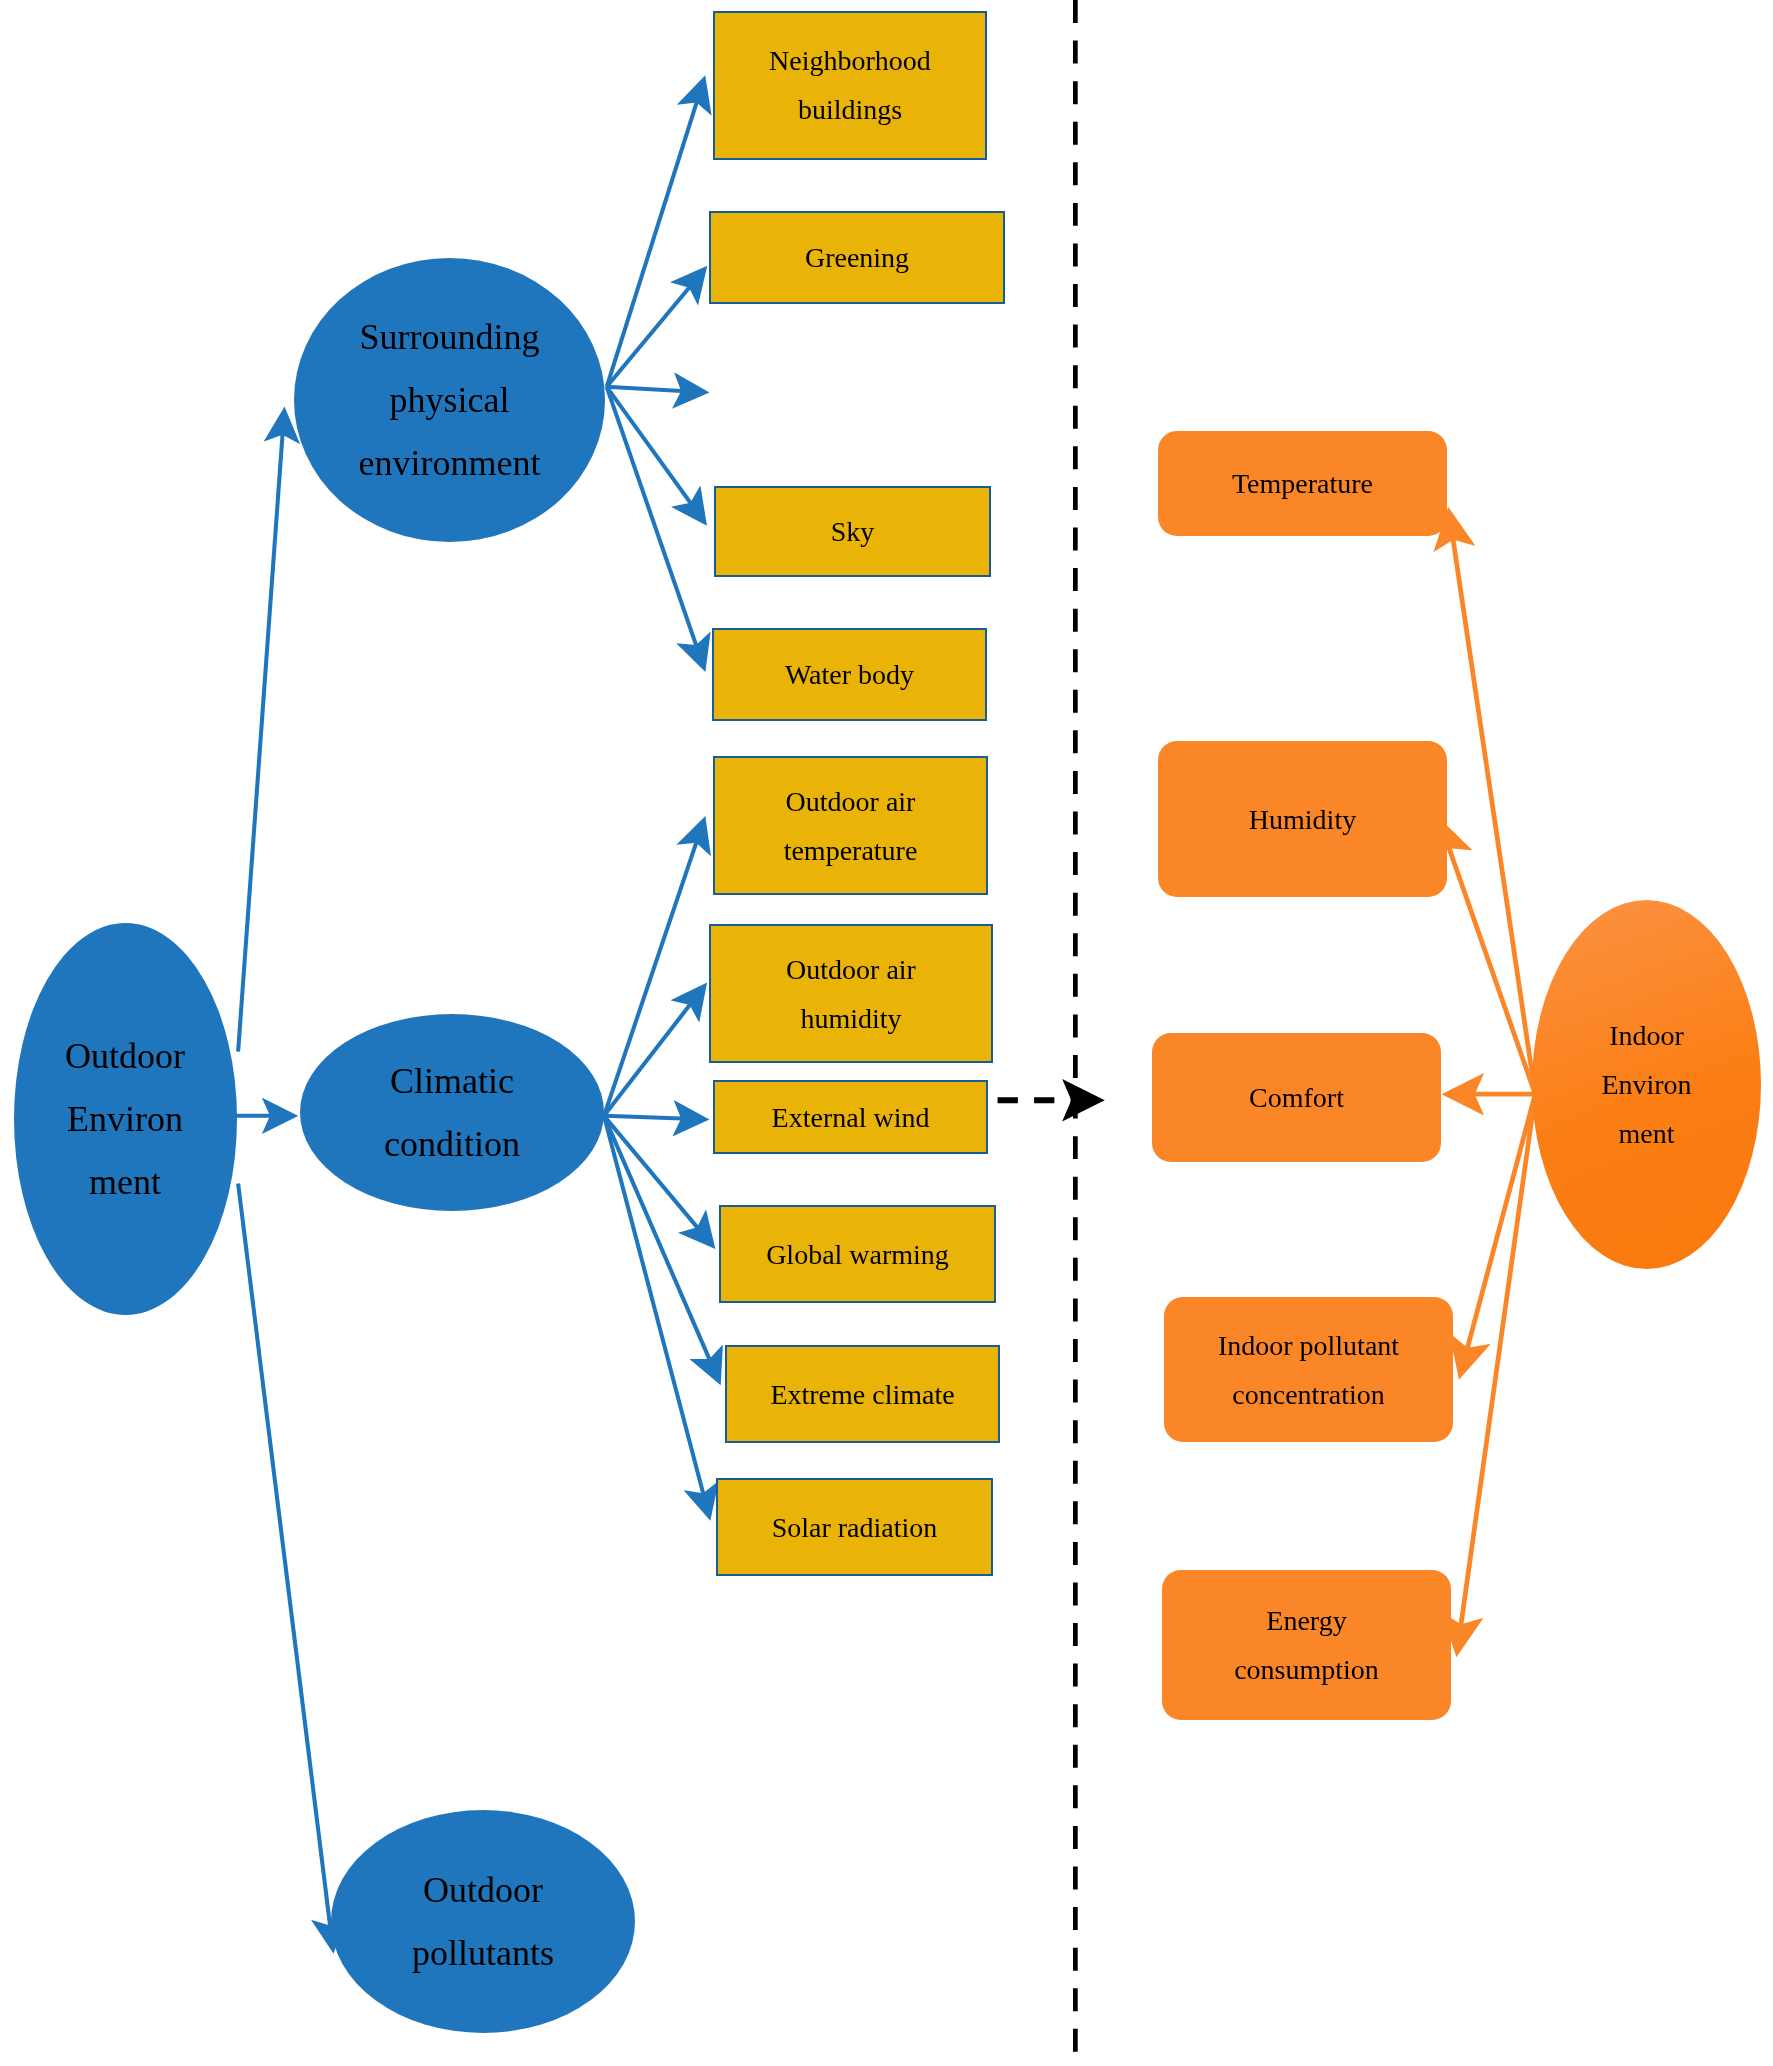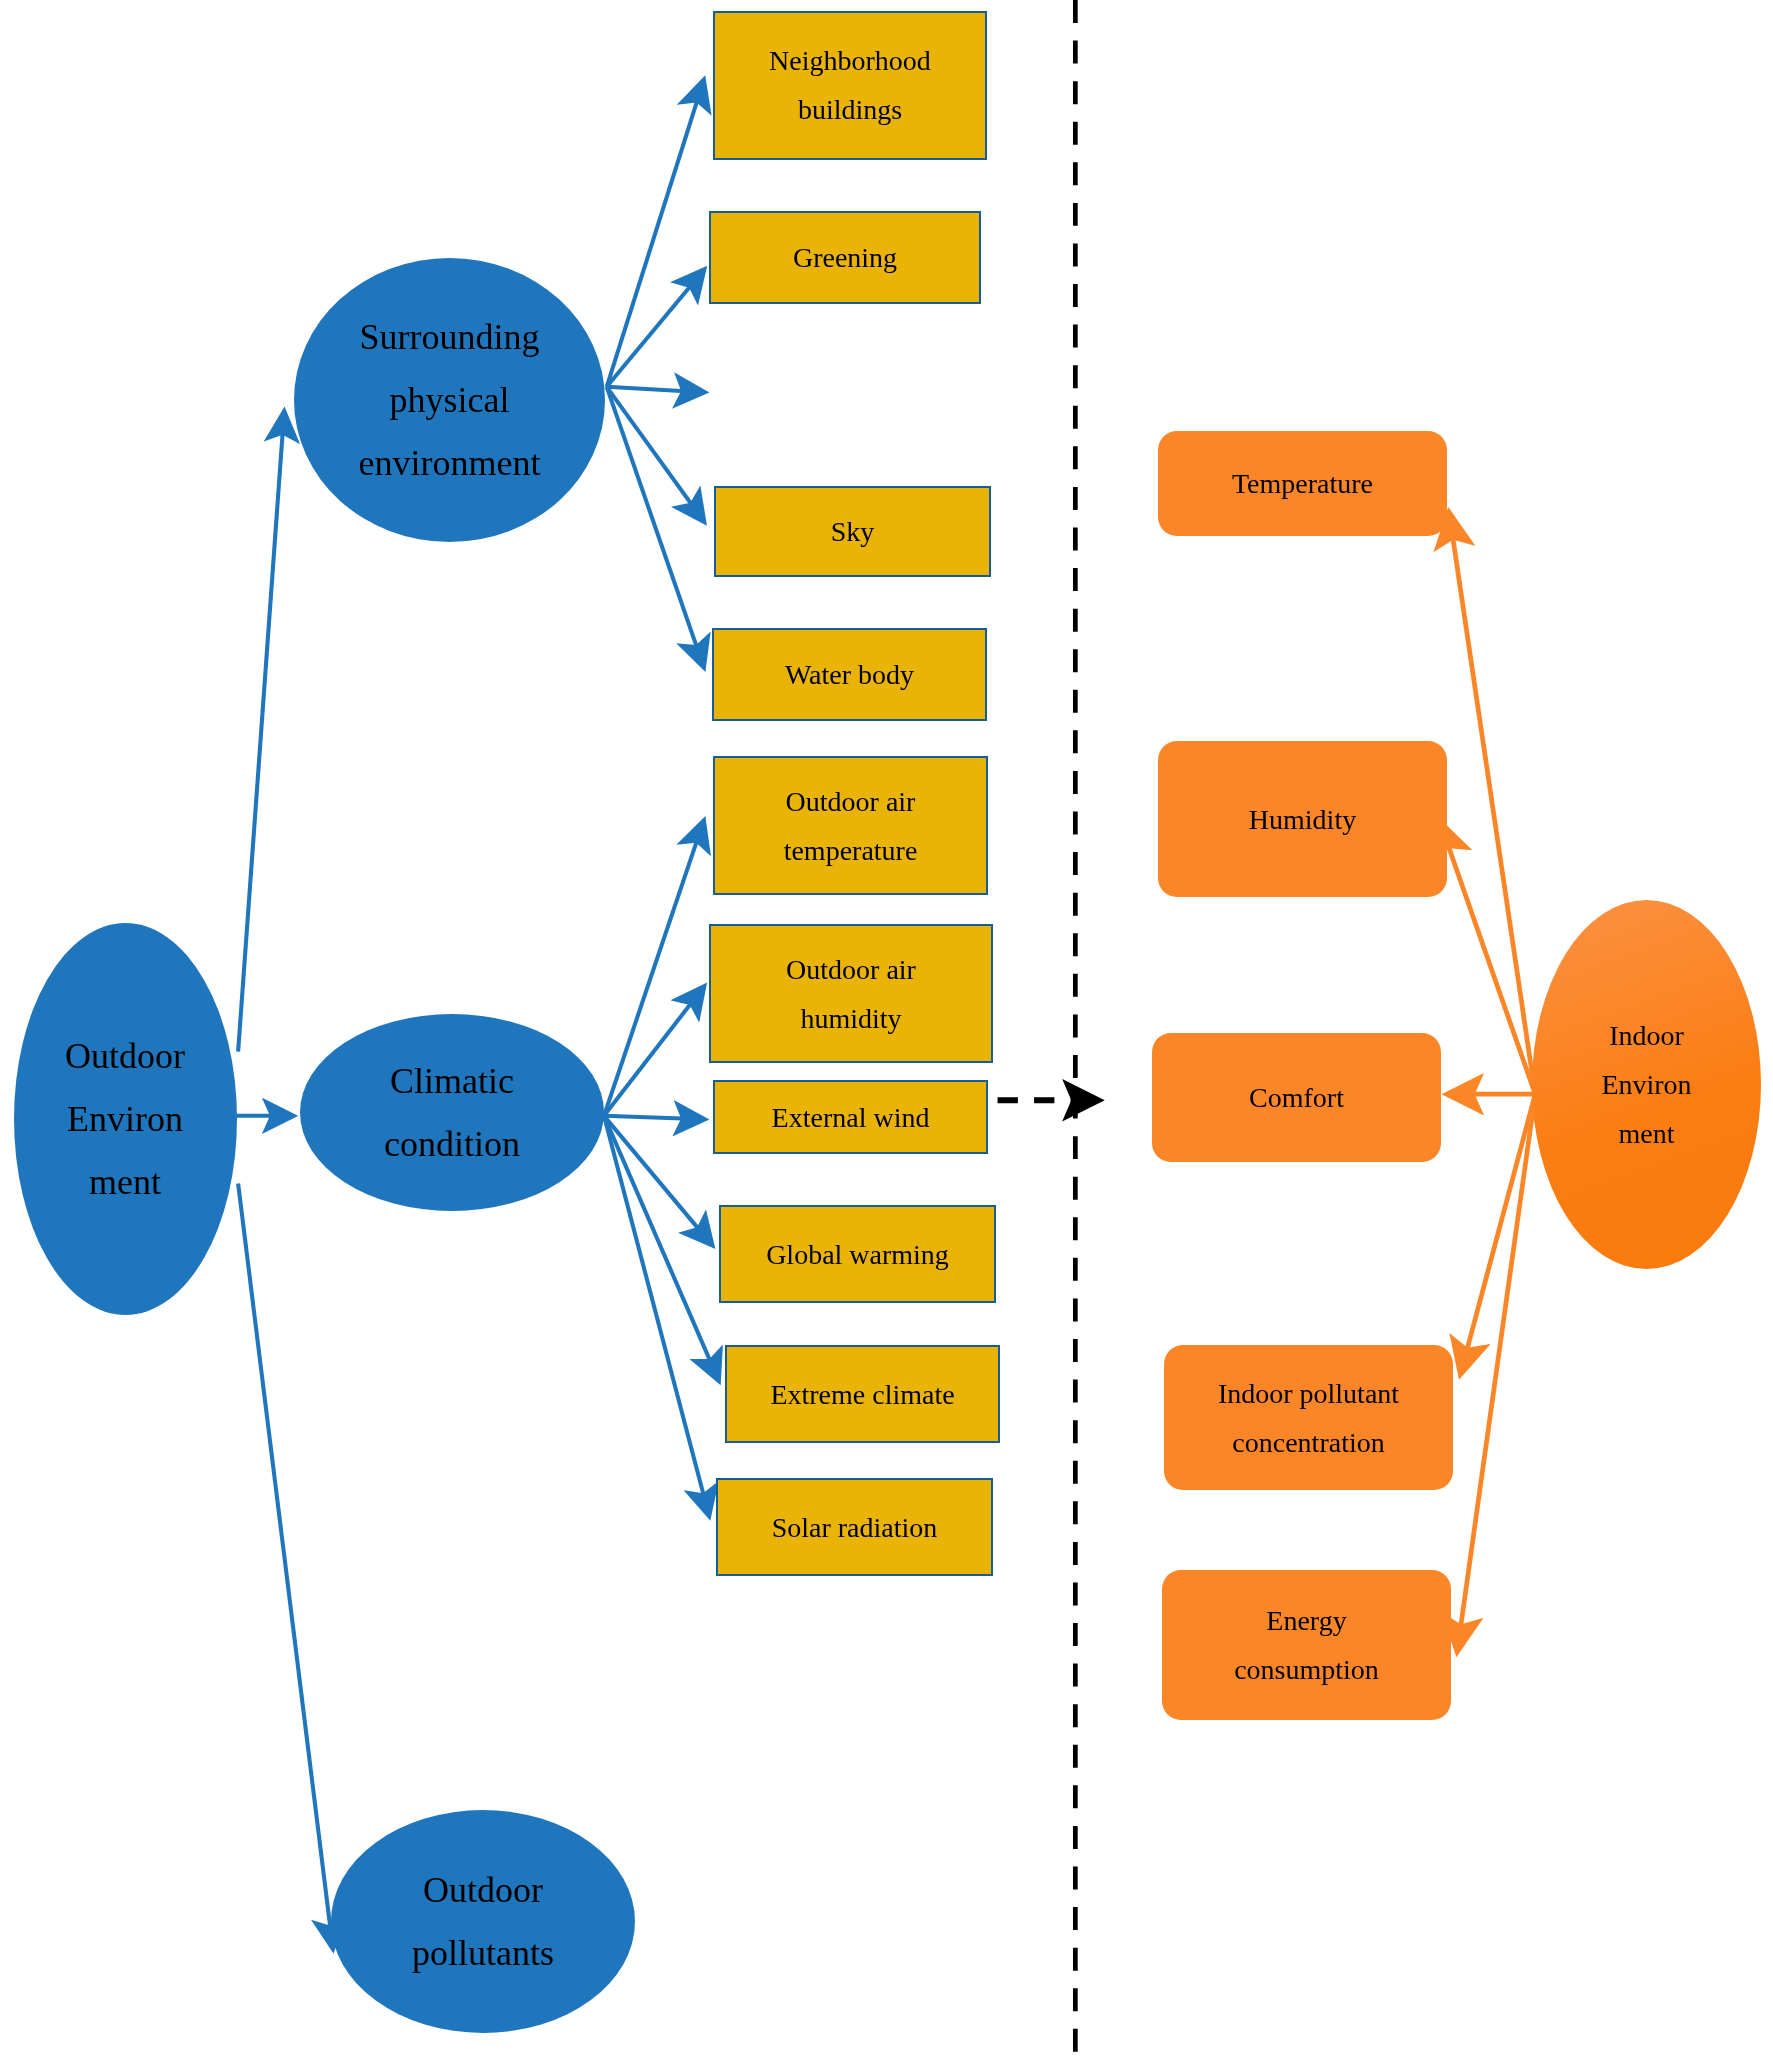--- a/index.html
+++ b/index.html
@@ -123,21 +123,21 @@
   <div class="node blue-ellipse" style="left:331px; top:1810px; width:304px; height:223px;">
     <span style="white-space:pre-line;">Outdoor
 pollutants</span>
   </div>
 
   <div class="node blue-box" style="left:713px; top:10.8px; width:274px; height:149px;">
     <span style="white-space:pre-line;">Neighborhood
 buildings</span>
   </div>
 
-  <div class="node blue-box" style="left:709px; top:211px; width:272px; height:93px;">
+  <div class="node blue-box" style="left:709px; top:211px; width:296px; height:93px;">
     <span style="white-space:pre-line;">Greening</span>
   </div>
 
 
   <div class="node blue-box" style="left:712px; top:628px; width:275px; height:93px;">
     <span style="white-space:pre-line;">Water body</span>
   </div>
 
   <div class="node blue-box" style="left:714px; top:486px; width:277px; height:91px;">
     <span style="white-space:pre-line;">Sky</span>
@@ -174,21 +174,21 @@
   </div>
 
   <div class="node orange-box" style="left:1158px; top:741px; width:289px; height:156px;">
     <span style="white-space:pre-line;">Humidity</span>
   </div>
 
   <div class="node orange-box" style="left:1152px; top:1033px; width:289px; height:129px;">
     <span style="white-space:pre-line;">Comfort</span>
   </div>
 
-  <div class="node orange-box" style="left:1164px; top:1297px; width:289px; height:145px;margin-top:48px;">
+  <div class="node orange-box" style="left:1164px; top:1297px; width:289px; height:145px;">
     <span style="white-space:pre-line;">Indoor pollutant
 concentration</span>
   </div>
 
   <div class="node orange-box" style="left:1162px; top:1570px; width:289px; height:150px;">
     <span style="white-space:pre-line;">Energy
 consumption</span>
   </div>
 
   <div class="node orange-ellipse" style="left:1532px; top:900px; width:229px; height:369px;">

